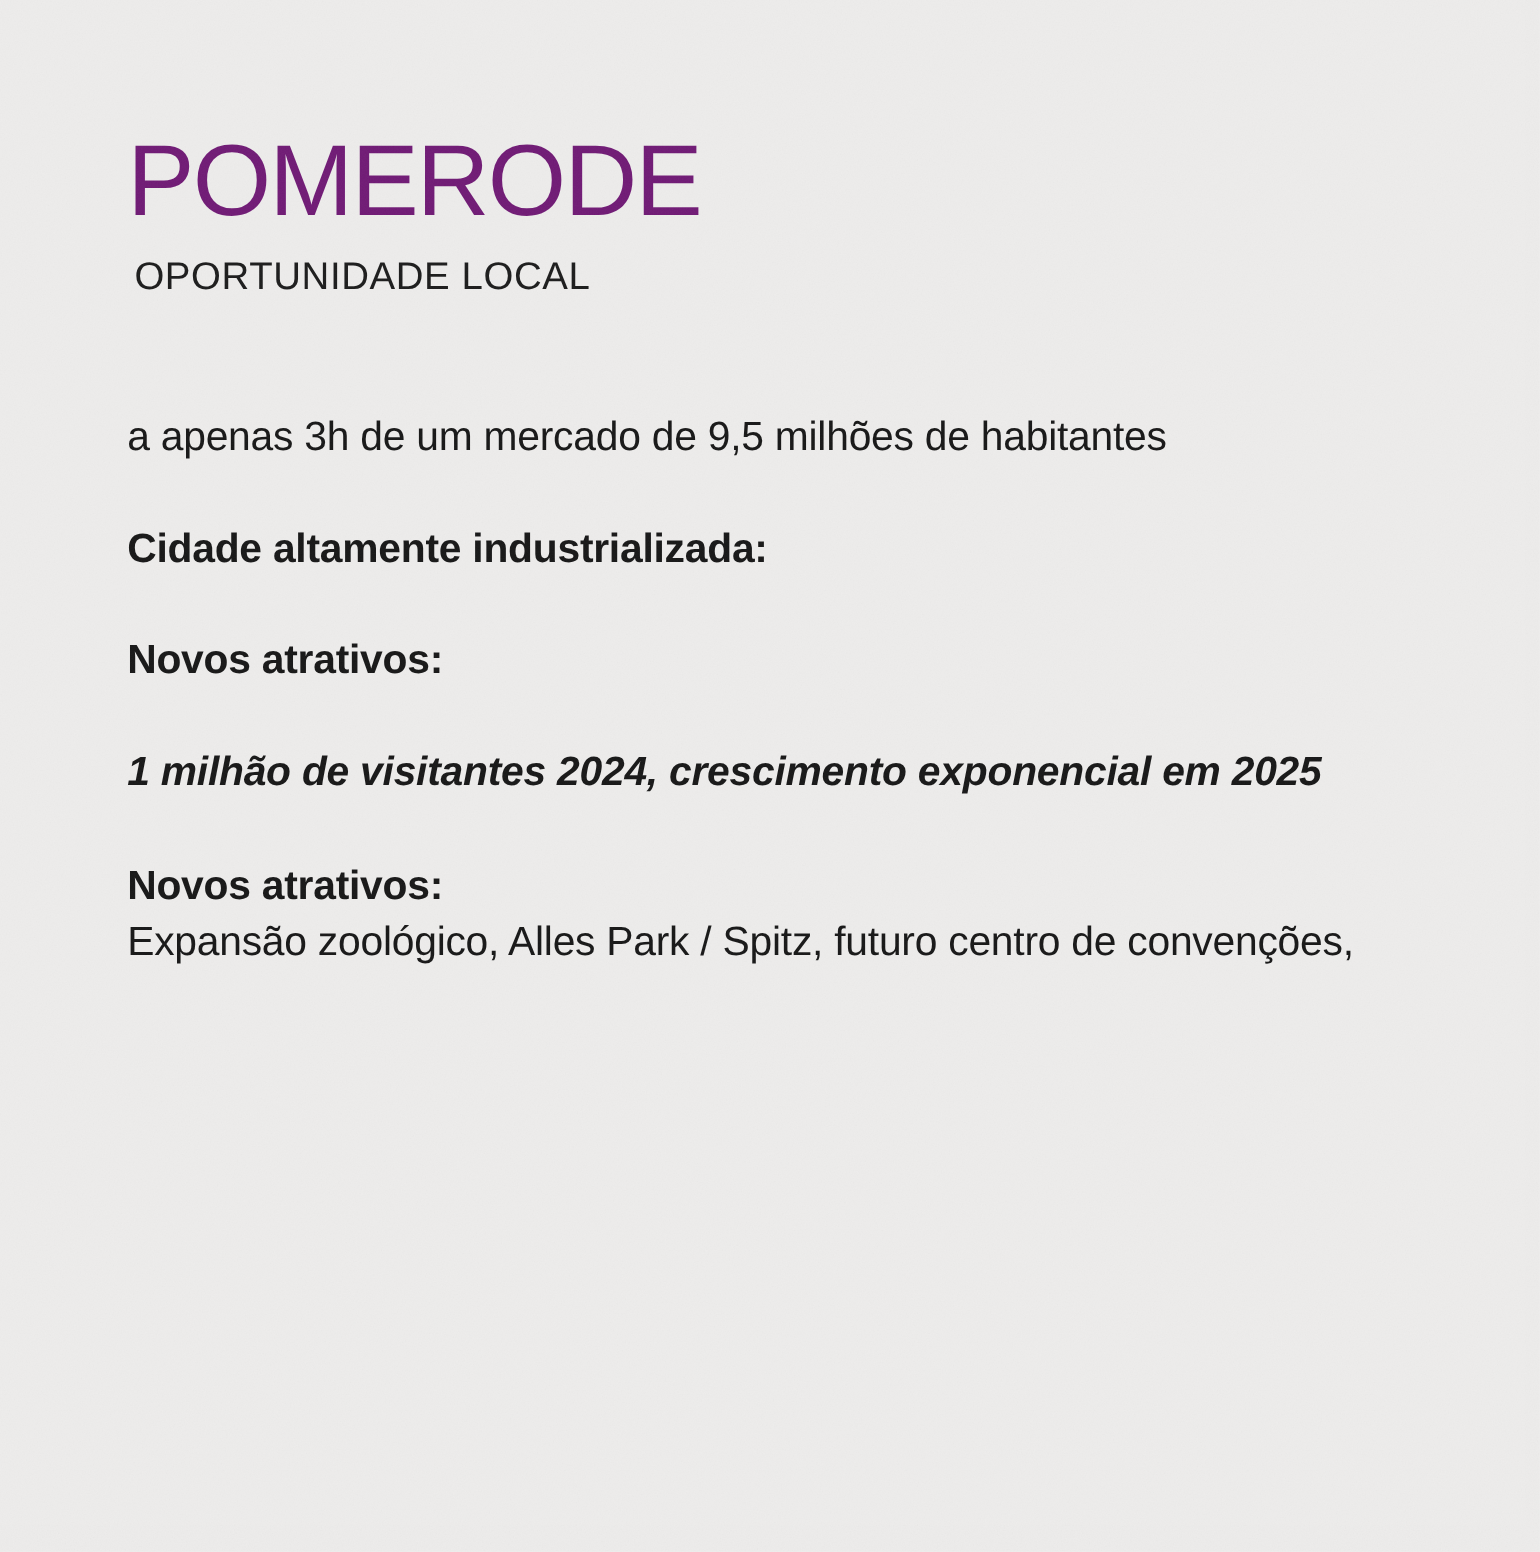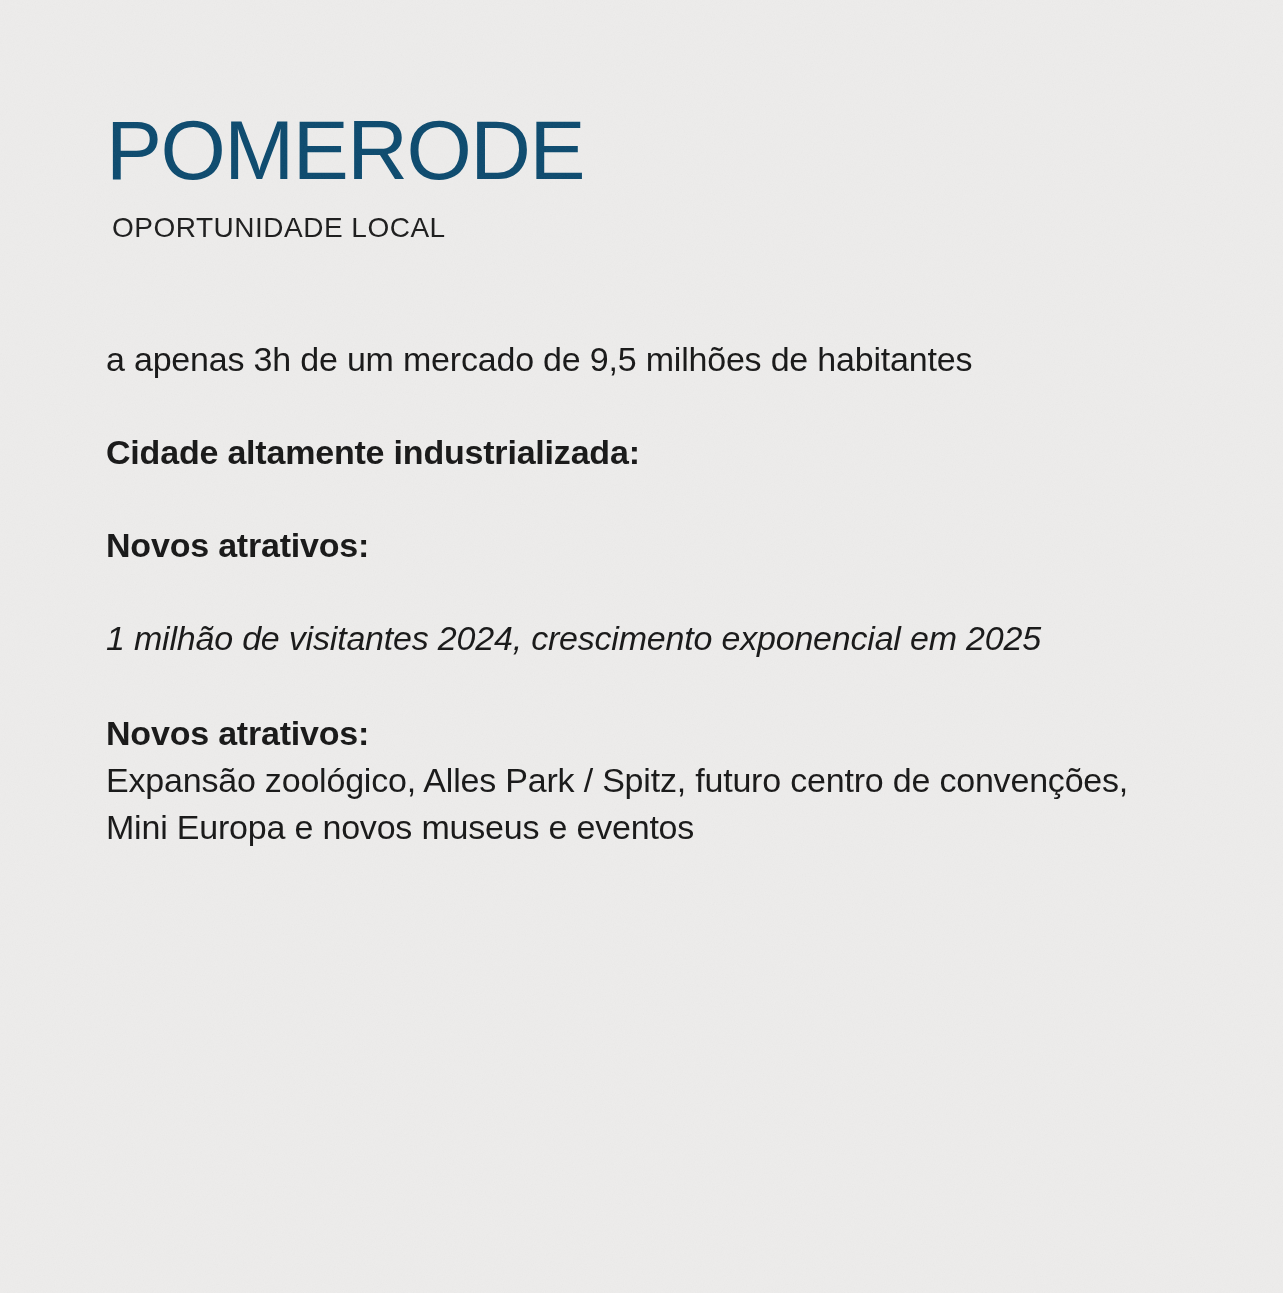--- a/index.html
+++ b/index.html
@@ -29,25 +29,25 @@
     z-index: 1;
     padding: 108px 70px 0 106px;
     box-sizing: border-box;
   }
   .title {
     margin: 0;
     font-size: 84px;
     font-weight: 400;
     letter-spacing: -1.5px;
     line-height: 1.0;
-    color: #0c4a6e;
+    color: #701a75;
   }
   .subtitle {
     margin: 20px 0 0 6px;
-    font-size: 28px;
+    font-size: 32px;
     font-weight: 400;
     letter-spacing: 0.5px;
     color: #1c1c1c;
   }
   .content {
     margin-top: 92px;
     font-size: 34px;
     line-height: 47px;
     letter-spacing: -0.2px;
   }
@@ -57,21 +57,21 @@
   .hd {
     display: block;
     font-weight: 700;
   }
   .body-line {
     display: block;
     font-weight: 400;
   }
   .highlight {
     margin: 0 0 48px 0;
-    font-weight: 400;
+    font-weight: 700;
     font-style: italic;
   }
 </style>
 </head>
 <body>
 
 <svg class="noise" xmlns="http://www.w3.org/2000/svg">
   <filter id="grain">
     <feTurbulence type="fractalNoise" baseFrequency="0.9" numOctaves="2" stitchTiles="stitch"></feTurbulence>
     <feColorMatrix type="saturate" values="0"></feColorMatrix>
@@ -99,17 +99,16 @@
 
     <p class="section">
       <strong class="hd">Novos atrativos:</strong>
     </p>
 
     <p class="highlight">1 milhão de visitantes 2024, crescimento exponencial em 2025</p>
 
     <p class="section">
       <strong class="hd">Novos atrativos:</strong>
       <span class="body-line">Expansão zoológico, Alles Park / Spitz, futuro centro de convenções,</span>
-      <span class="body-line">Mini Europa e novos museus e eventos</span>
     </p>
 
   </main>
 </div>
 
 </body></html>

